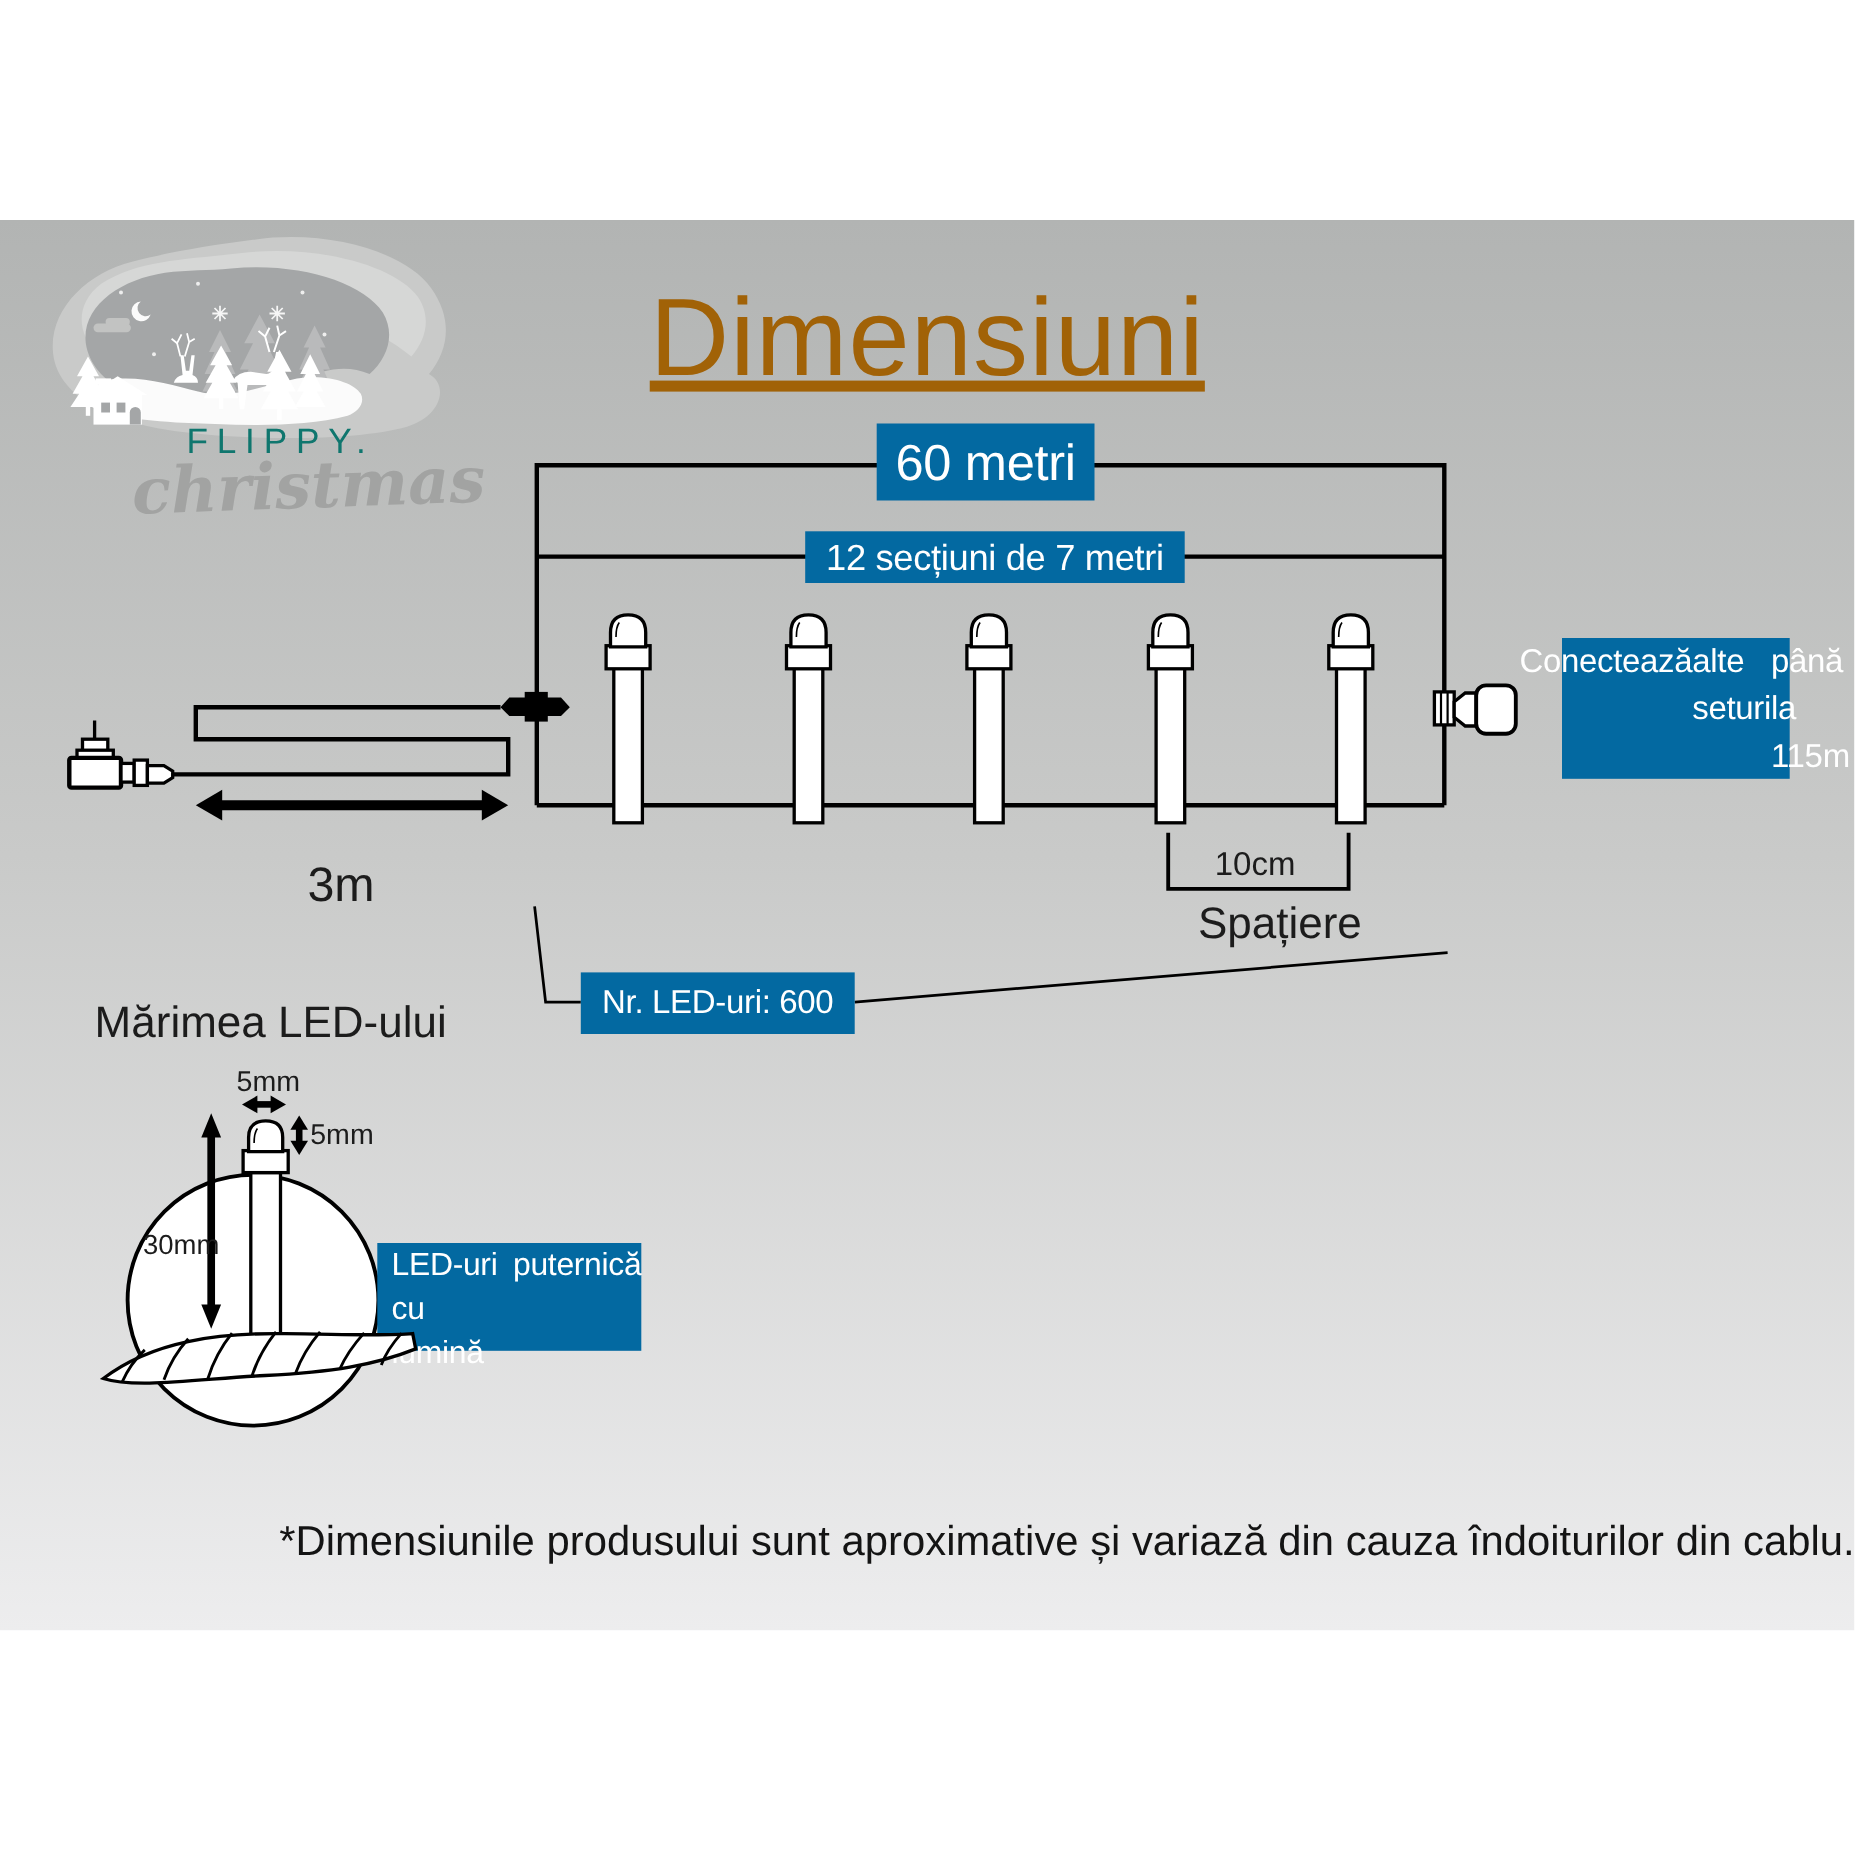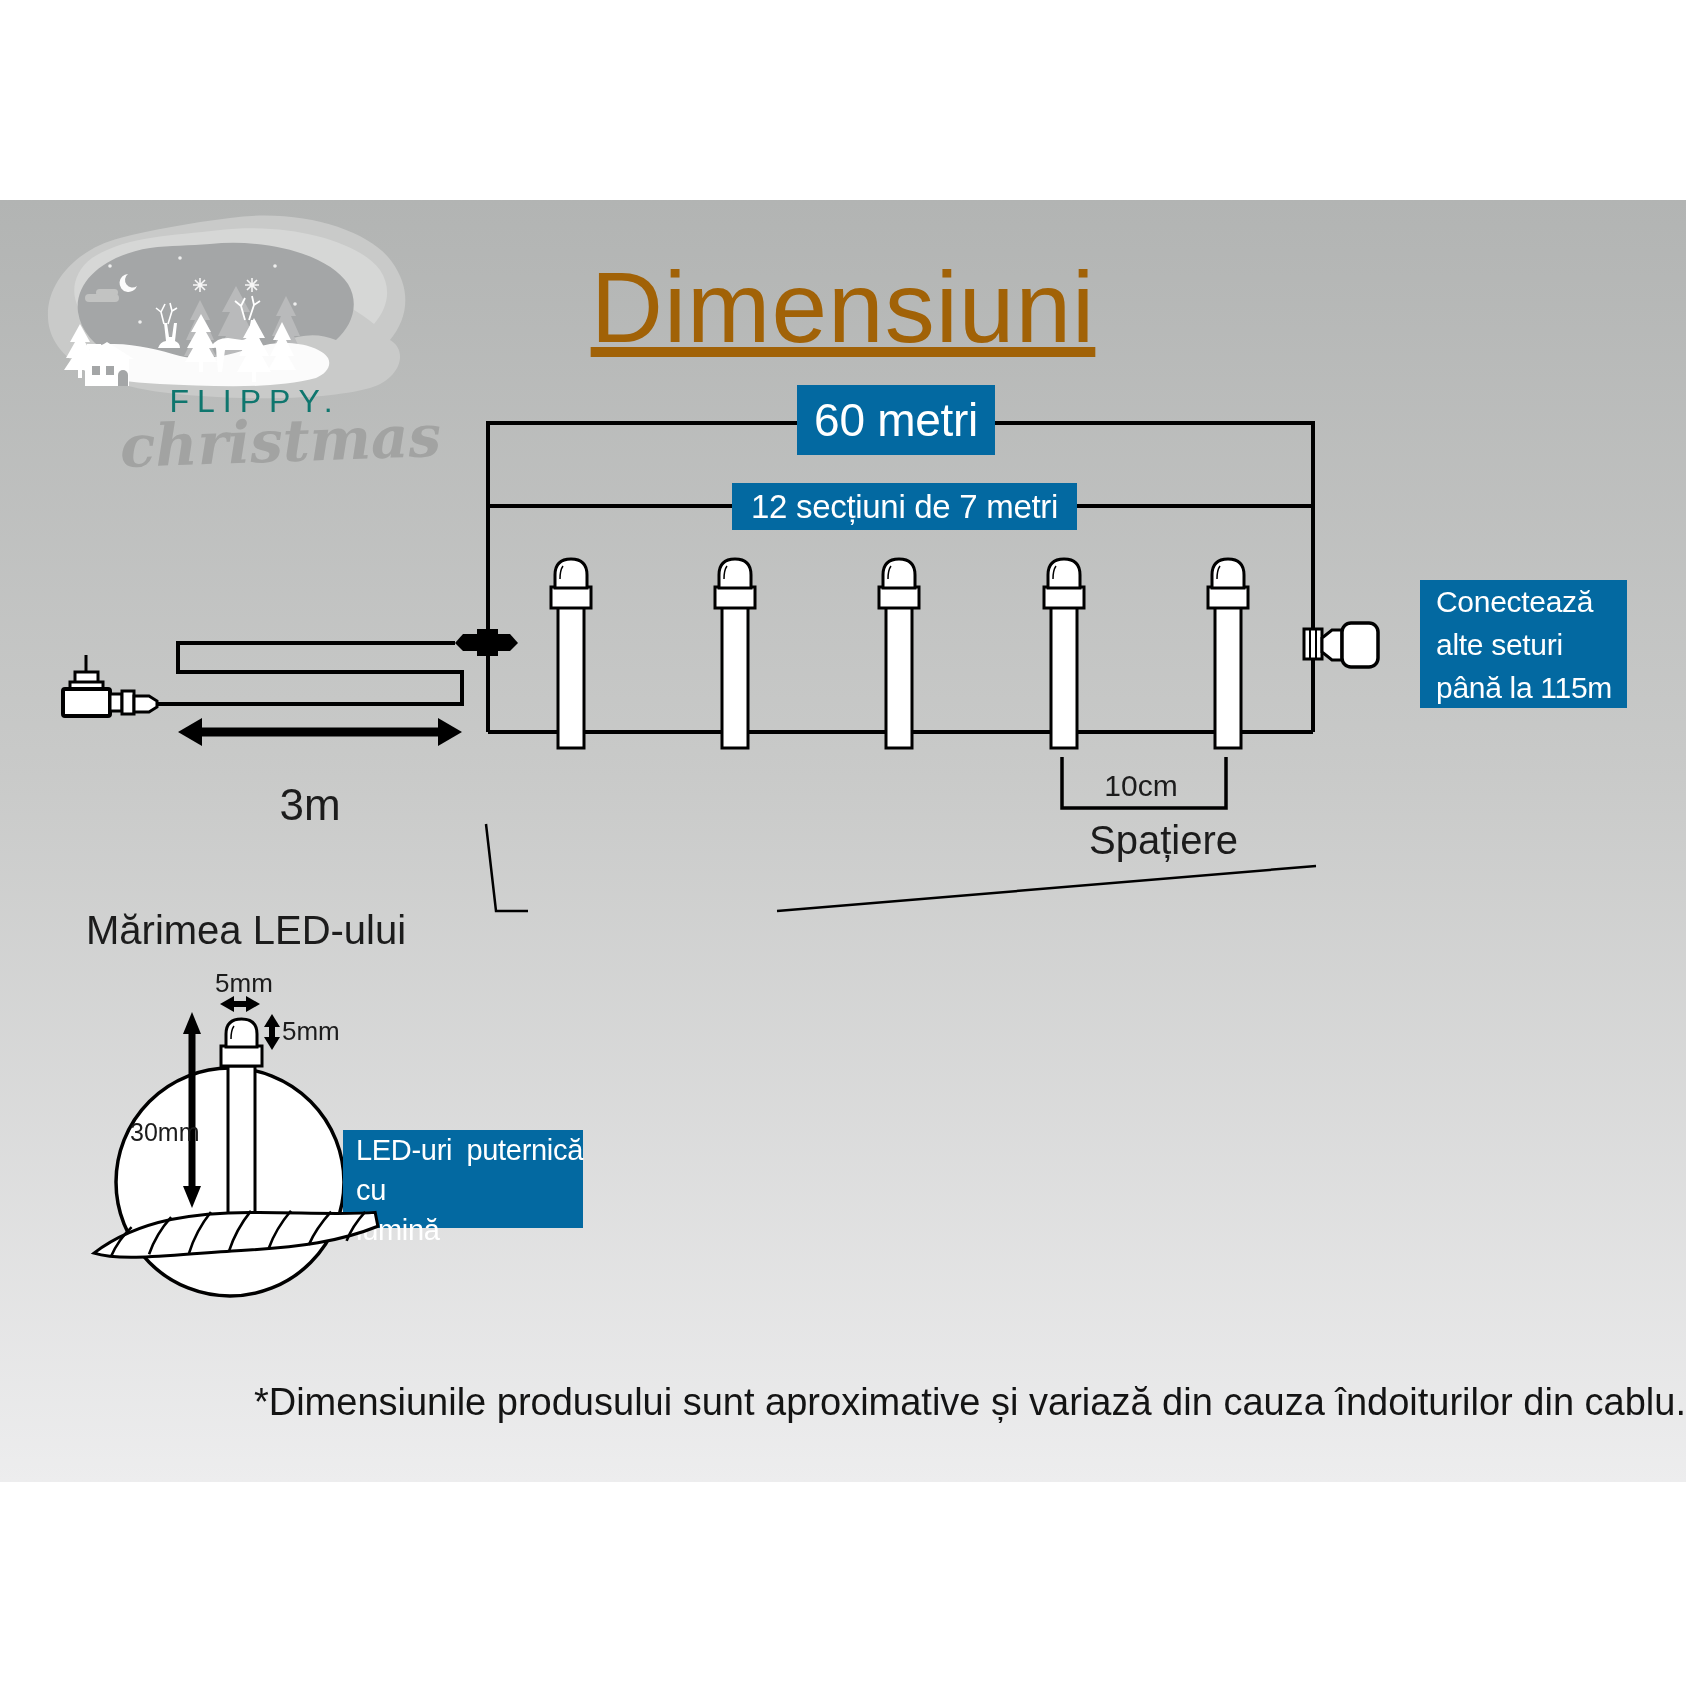--- a/index.html
+++ b/index.html
@@ -8,21 +8,21 @@
   .gray-band{position:absolute;left:0;top:200px;width:1686px;height:1282px;
         background:linear-gradient(180deg,#b2b4b3 0%,#c9cac9 45%,#ededee 100%);}
   .abs{position:absolute;}
   .title{left:0;right:0;top:250px;text-align:center;font-size:100px;color:#a16207;
         letter-spacing:1px;text-decoration:underline;}
   .black-box{background:#0369a1;color:#ffffff;display:flex;align-items:center;
         justify-content:center;letter-spacing:-0.3px;z-index:2;}
   .box-60{left:797px;top:385px;width:198px;height:70px;font-size:46px;}
   .box-sections{left:732px;top:483px;width:345px;height:47px;font-size:33px;}
   .box-connect{left:1420px;top:580px;width:207px;height:128px;font-size:30px;
-        flex-direction:column;align-items:flex-start;justify-content:center;
+        align-items:flex-start;justify-content:center;
         padding-left:16px;box-sizing:border-box;line-height:43px;}
   .box-ledcount{left:528px;top:884px;width:249px;height:56px;font-size:30px;}
   .box-lednote{left:343px;top:1130px;width:240px;height:98px;font-size:29px;
         align-items:flex-start;justify-content:center;
         padding-left:13px;box-sizing:border-box;line-height:40px;}
   .plain{color:#1c1c1c;z-index:2;}
   .lbl-3m{left:240px;top:753px;width:140px;text-align:center;font-size:44px;margin-top:27px;}
   .lbl-10cm{left:1071px;top:769px;width:140px;text-align:center;font-size:30px;}
   .lbl-spatiere{left:1038px;top:818px;width:200px;text-align:right;font-size:40px;}
   .lbl-marimea{left:86px;top:908px;font-size:40px;}
@@ -221,20 +221,21 @@
 
   <div class="abs black-box box-60">60 metri</div>
   <div class="abs black-box box-sections">12 secțiuni de 7 metri</div>
 
   <div class="abs black-box box-connect">
     <span>Conectează</span>
     <span>alte seturi</span>
     <span>până la 115m</span>
   </div>
 
+  <div class="abs black-box box-ledcount">Nr. LED-uri: 600</div>
 
   <div class="abs black-box box-lednote">
     <span>LED-uri cu lumină</span>
     <span>puternică</span>
   </div>
 
   <div class="abs plain lbl-3m">3m</div>
   <div class="abs plain lbl-10cm">10cm</div>
   <div class="abs plain lbl-spatiere">Spațiere</div>
 

